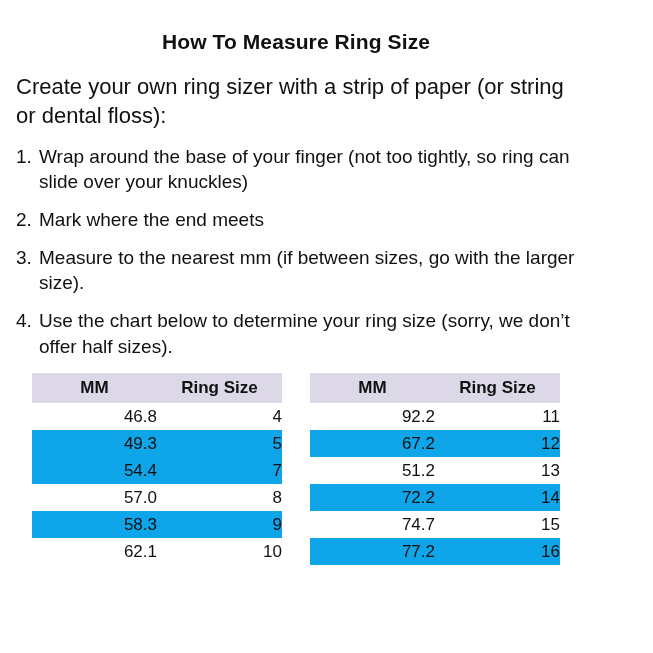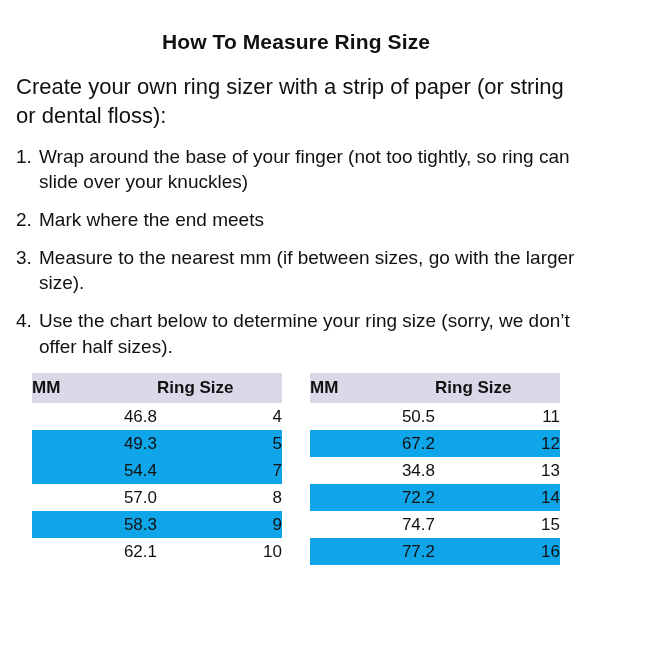--- a/index.html
+++ b/index.html
@@ -61,21 +61,21 @@
   table.size-table {
     border-collapse: collapse;
     width: 250px;
     font-size: 17px;
   }
   table.size-table th {
     background: #ddd8e8;
     font-weight: bold;
     font-size: 17px;
     padding: 5px 0 5px 0;
-    text-align: left;
+    text-align: center;
   }
   table.size-table td {
     padding: 4px 0 3px 0;
     text-align: right;
     font-size: 17px;
   }
   table.size-table tr.alt td {
     background: #0ea5e9;
   }
   table.size-table col.c-mm { width: 50%; }
@@ -156,29 +156,29 @@
           <col class="c-rs">
         </colgroup>
       <thead>
         <tr>
           <th>MM</th>
           <th>Ring Size</th>
         </tr>
       </thead>
       <tbody>
         <tr>
-          <td>50.5</td>
+          <td>92.2</td>
           <td>11</td>
         </tr>
         <tr class="alt">
           <td>67.2</td>
           <td>12</td>
         </tr>
         <tr>
-          <td>34.8</td>
+          <td>51.2</td>
           <td>13</td>
         </tr>
         <tr class="alt">
           <td>72.2</td>
           <td>14</td>
         </tr>
         <tr>
           <td>74.7</td>
           <td>15</td>
         </tr>

